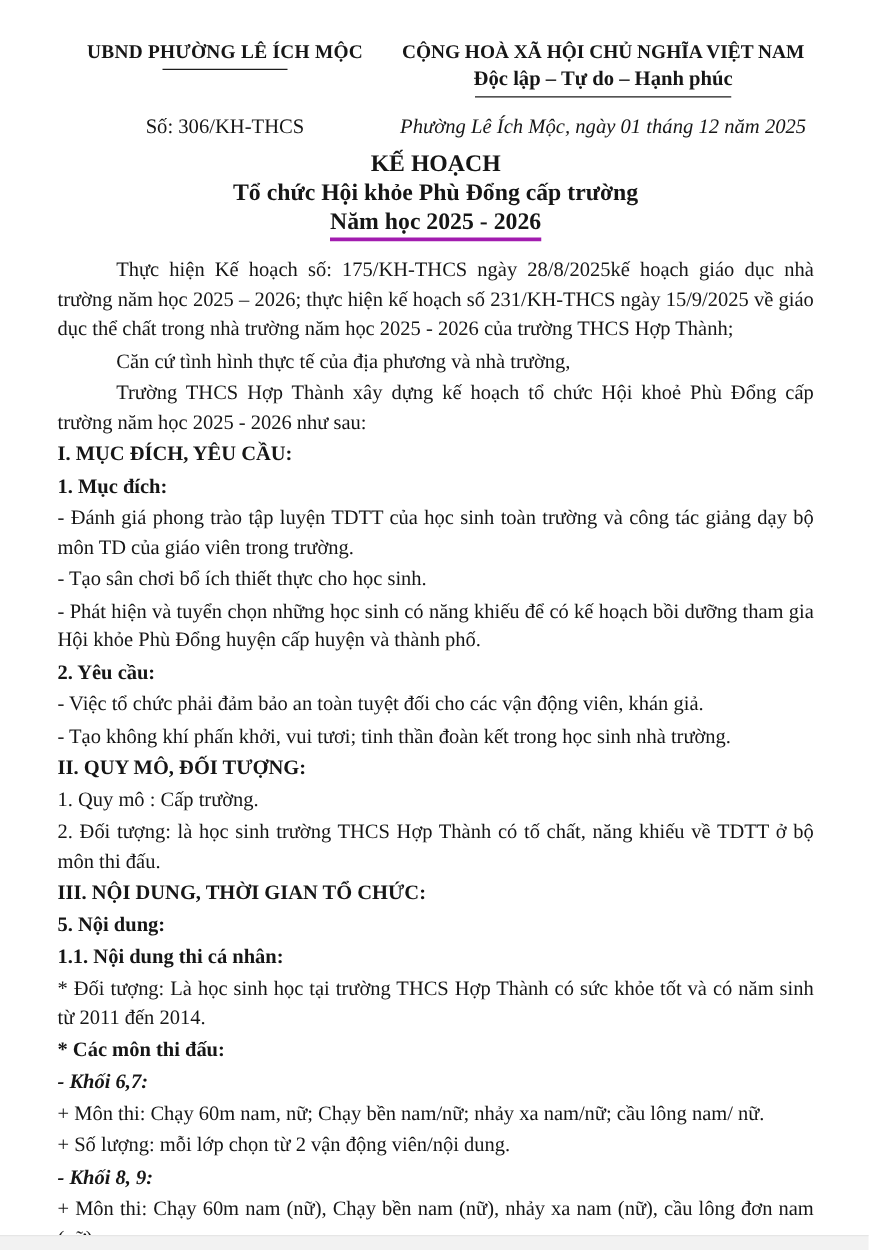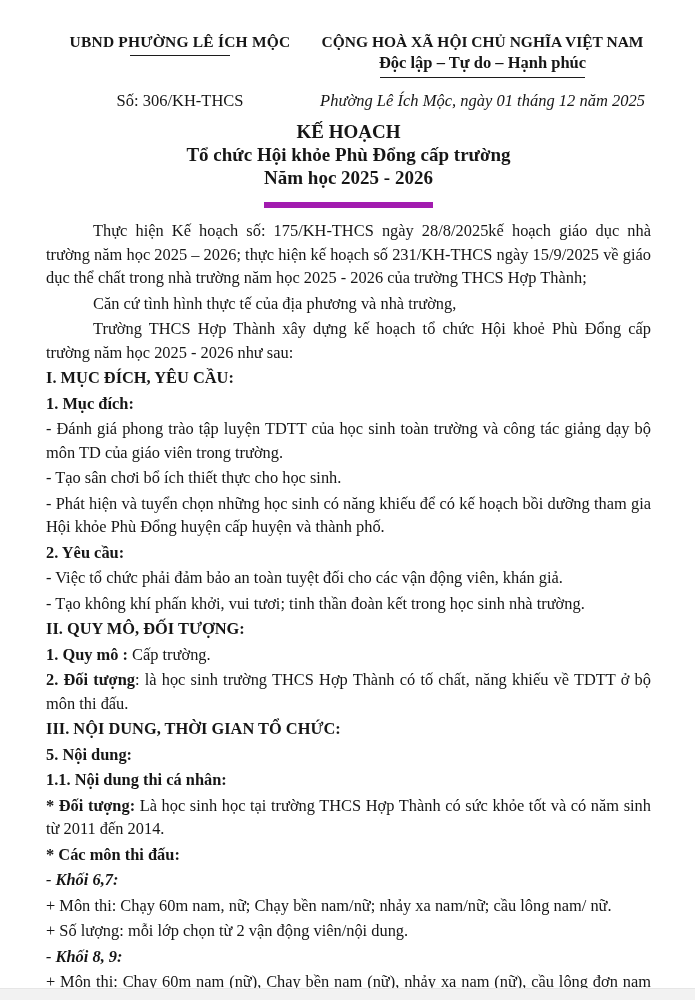--- a/index.html
+++ b/index.html
@@ -26,30 +26,30 @@
   .rule-left { width:100px; }
   .rule-right { width:205px; }
 
   .meta-row { display:flex; margin-top:13px; align-items:flex-start; }
   .doc-number { width:268px; text-align:center; font-size:16.5px; }
   .place-date { flex:1; text-align:center; font-size:16.5px; font-style:italic; }
 
   
   .title-block { text-align:center; margin-top:9px; }
   .title-line { font-size:19px; font-weight:bold; line-height:23px; }
-  .title-underline { display:inline-block; border-bottom:6px solid #a21caf; padding-bottom:13px; }
+  .title-underline { display:inline-block; border-bottom:3px solid #a21caf; padding-bottom:1px; }
 
   
   .body-block { margin-top:11px; font-size:16.4px; line-height:23.5px; }
   .body-block p { margin:0 0 2px 0; }
   .para { text-indent:47px; text-align:justify; }
   .pline { text-align:justify; }
   .h  { font-weight:bold; }
   .hi { font-weight:bold; font-style:italic; }
-  .lead { font-weight:bold; }
+  .lead { font-weight:normal; }
 
   
   .bottom-strip {
     position:absolute; left:0; right:0; bottom:0;
     height:11px; background:#f2f2f2; border-top:1px solid #e6e6e6;
   }
 </style>
 </head>
 <body>
 

